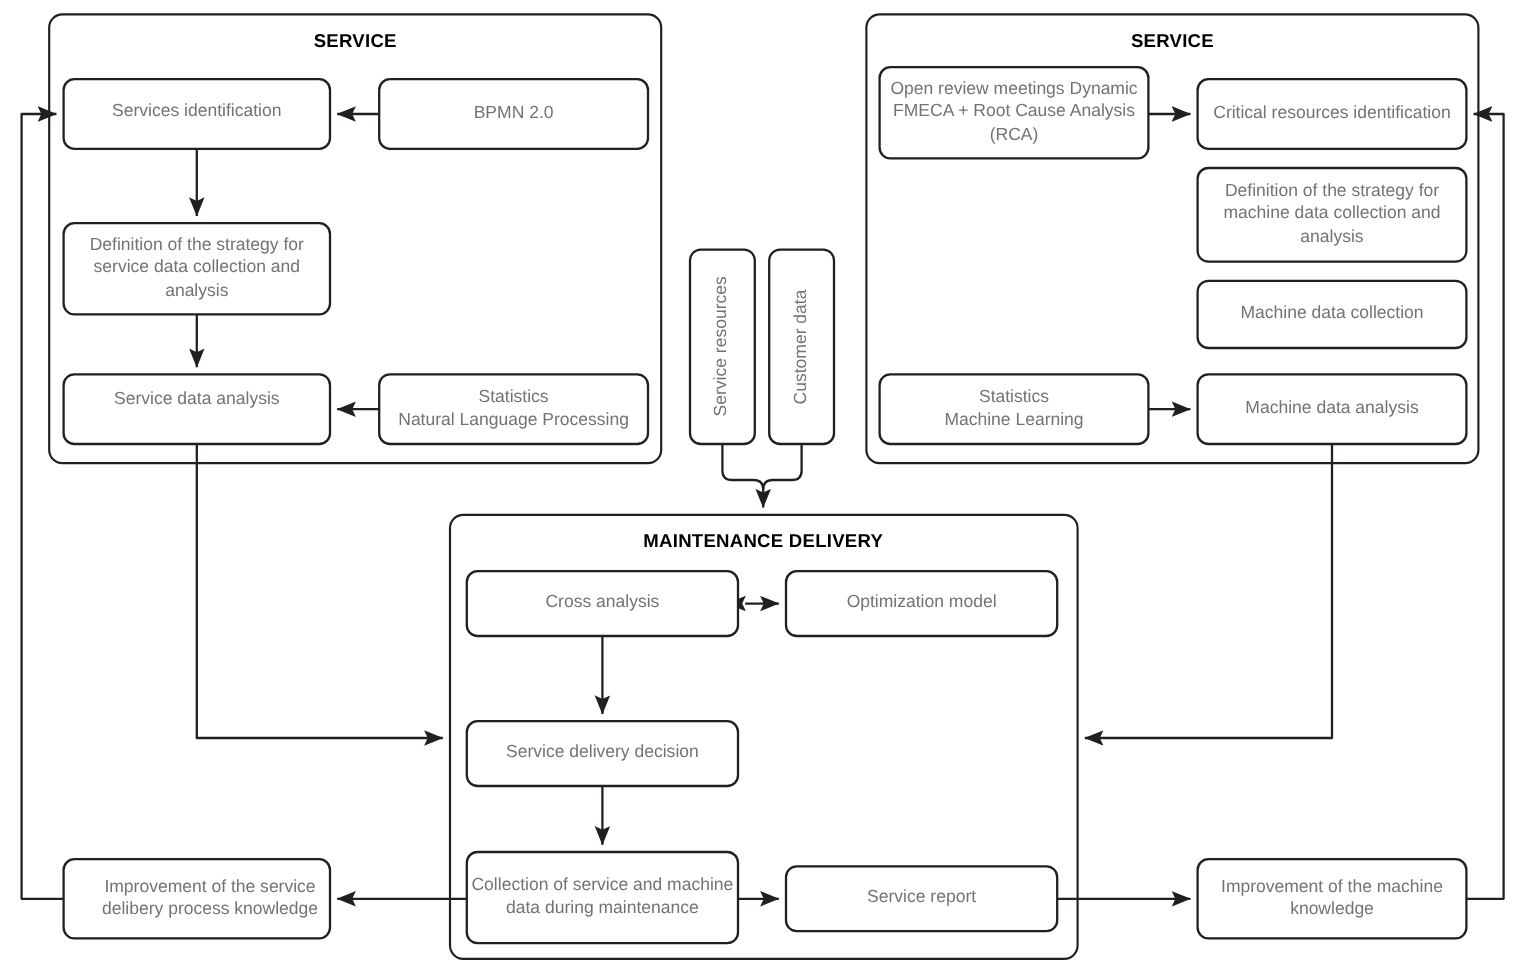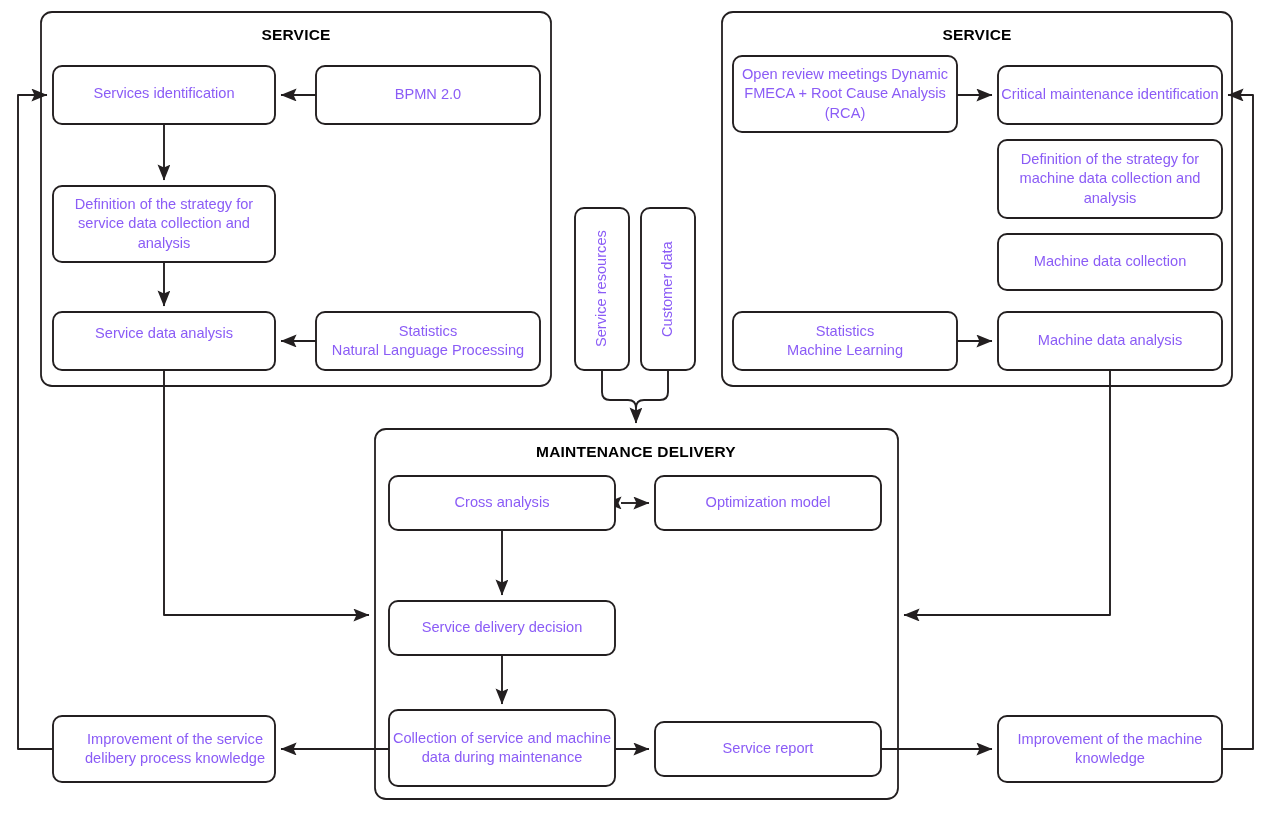--- a/index.html
+++ b/index.html
@@ -51,21 +51,21 @@
     text-align: center;
     white-space: nowrap;
     transform: translateX(-50%);
   }
   .node-label {
     position: absolute;
     display: flex;
     align-items: center;
     justify-content: center;
     text-align: center;
-    color: #8b5cf6;
+    color: #737373;
     font-size: 14.6px;
     line-height: 1.33;
     pointer-events: none;
   }
   .node-label.vertical {
     writing-mode: vertical-rl;
     transform: rotate(180deg);
   }
   .node-label span { display: block; }
 </style>
@@ -149,21 +149,21 @@
       <div class="node-label" style="left: 316px; top: 312px; width: 224px; height: 58px;">
         <span>
           <div>Statistics</div>
           <div>Natural Language Processing</div>
         </span>
       </div>
       <div class="node-label" style="left: 733px; top: 56px; width: 224px; height: 76px;">
         <span>Open review meetings Dynamic FMECA + Root Cause Analysis (RCA)</span>
       </div>
       <div class="node-label" style="left: 998px; top: 66px; width: 224px; height: 58px;">
-        <span>Critical maintenance identification</span>
+        <span>Critical resources identification</span>
       </div>
       <div class="node-label" style="left: 998px; top: 140px; width: 224px; height: 78px;">
         <span>Definition of the strategy for machine data collection and analysis</span>
       </div>
       <div class="node-label" style="left: 998px; top: 234px; width: 224px; height: 56px;">
         <span>Machine data collection</span>
       </div>
       <div class="node-label" style="left: 733px; top: 312px; width: 224px; height: 58px;">
         <span>
           <div>Statistics</div>

